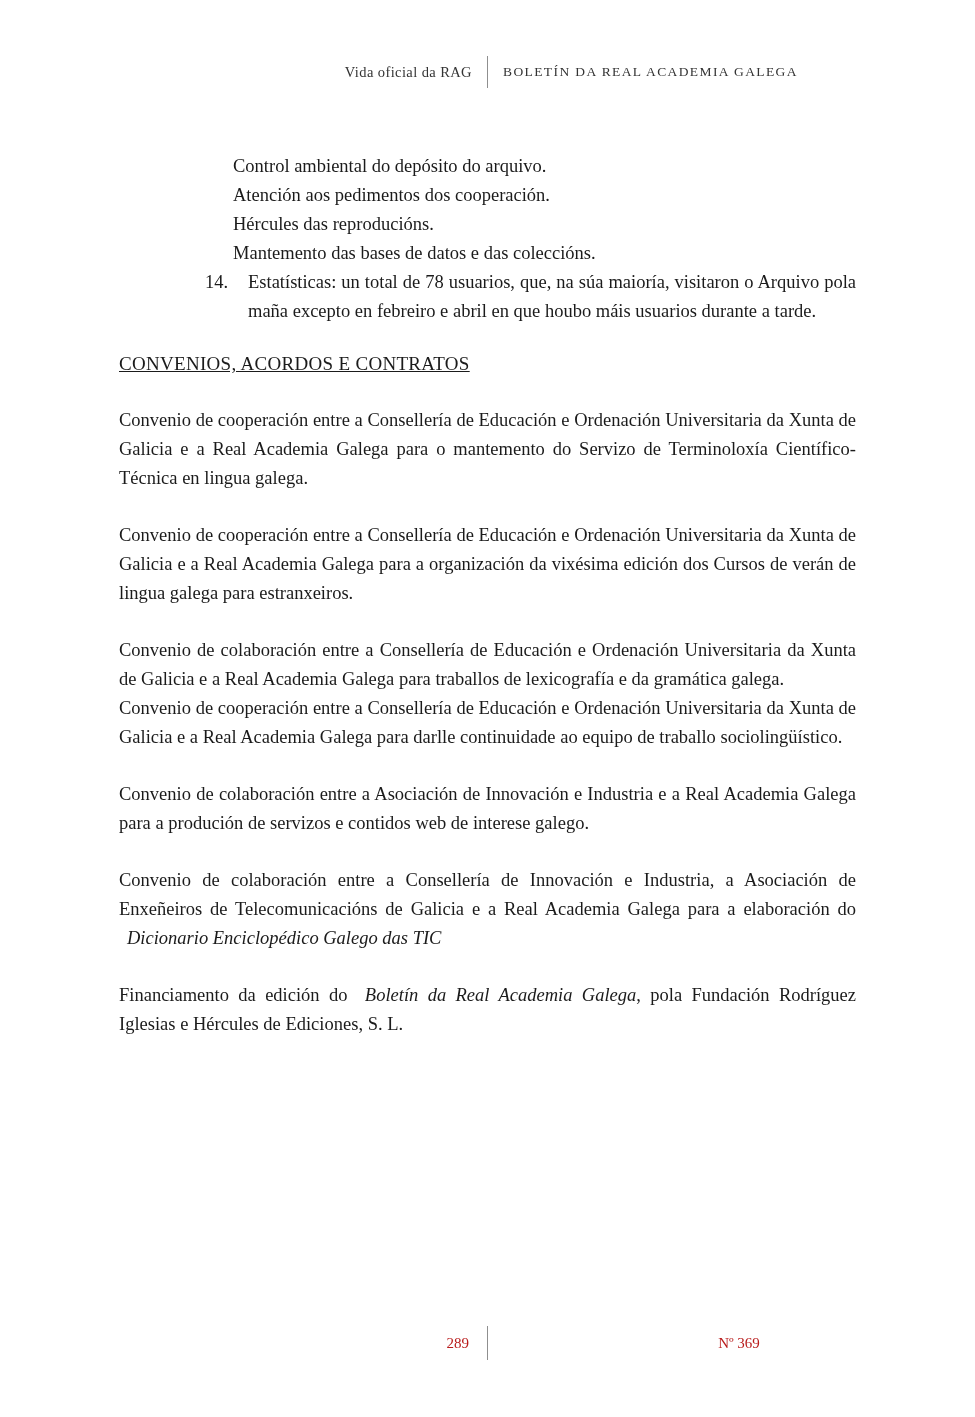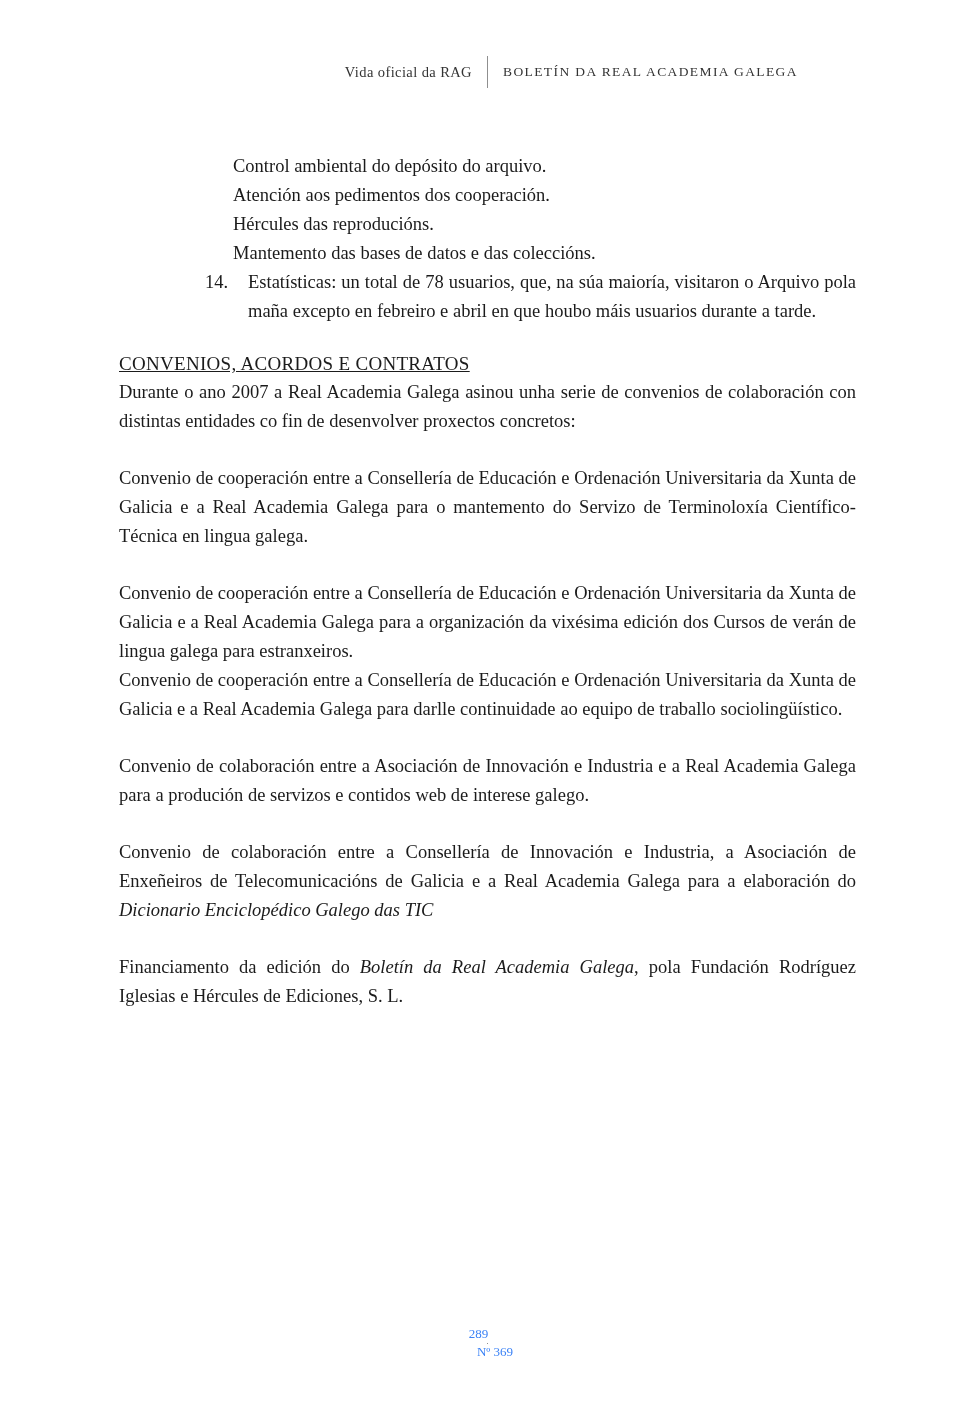--- a/index.html
+++ b/index.html
@@ -39,28 +39,28 @@
   .sub-list { margin-left: 114px; }
   .numbered-item { position: relative; padding-left: 129px; text-align: justify; }
   .item-number { position: absolute; left: 86px; top: 0; }
   .section-heading {
     font-size: 19px; font-weight: normal; letter-spacing: 0.3px;
     margin: 23px 0 0 0; line-height: 29px; text-decoration: underline;
   }
   .para { margin: 28px 0 0 0; text-align: justify; }
   .para.tight { margin-top: 0; }
   .intro { margin: 0; text-align: justify; }
-  .italic { font-style: italic; }
+  .italic { font-style: italic; margin-left: 8px; }
 
   
   .page-footer {
     position: absolute; top: 1326px; left: 0; right: 0;
     height: 34px;
     display: flex; align-items: center;
-    font-size: 13px; color: #3b82f6; flex-direction: column;
+    font-size: 15px; color: #b91c1c;
   }
   .footer-left { flex: 1 1 50%; text-align: right; padding-right: 18px; }
   .footer-right { flex: 1 1 50%; text-align: center; padding-left: 15px; }
 </style>
 </head>
 <body>
 
 <div class="page">
 
   <header class="page-header">
@@ -78,25 +78,25 @@
           <div>Hércules das reproducións.</div>
           <div>Mantemento das bases de datos e das coleccións.</div>
         </div>
       <div class="numbered-item">
         <span class="item-number">14.</span>
         <span>Estatísticas: un total de 78 usuarios, que, na súa maioría, visitaron o Arquivo pola maña excepto en febreiro e abril en que houbo máis usuarios durante a tarde.</span>
       </div>
     </section>
 
     <h2 class="section-heading">CONVENIOS, ACORDOS E CONTRATOS</h2>
-    <p class="intro">Durante o ano 2007 a Real Academia Galega asinou unha serie de convenios de colaboración con distintas entidades co fin de desenvolver proxectos concretos:</p>
 
     <div>
         <p class="para"><span>Convenio de cooperación entre a Consellería de Educación e Ordenación Universitaria da Xunta de Galicia e a Real Academia Galega para o mantemento do Servizo de Terminoloxía Científico-Técnica en lingua galega.</span></p>
         <p class="para"><span>Convenio de cooperación entre a Consellería de Educación e Ordenación Universitaria da Xunta de Galicia e a Real Academia Galega para a organización da vixésima edición dos Cursos de verán de lingua galega para estranxeiros.</span></p>
+        <p class="para"><span>Convenio de colaboración entre a Consellería de Educación e Ordenación Universitaria da Xunta de Galicia e a Real Academia Galega para traballos de lexicografía e da gramática galega.</span></p>
         <p class="para tight"><span>Convenio de cooperación entre a Consellería de Educación e Ordenación Universitaria da Xunta de Galicia e a Real Academia Galega para darlle continuidade ao equipo de traballo sociolingüístico.</span></p>
         <p class="para"><span>Convenio de colaboración entre a Asociación de Innovación e Industria e a Real Academia Galega para a produción de servizos e contidos web de interese galego.</span></p>
         <p class="para"><span>Convenio de colaboración entre a Consellería de Innovación e Industria, a Asociación de Enxeñeiros de Telecomunicacións de Galicia e a Real Academia Galega para a elaboración do </span><span class="italic">Dicionario Enciclopédico Galego das TIC</span></p>
         <p class="para"><span>Financiamento da edición do </span><span class="italic">Boletín da Real Academia Galega</span><span>, pola Fundación Rodríguez Iglesias e Hércules de Ediciones, S. L.</span></p>
       </div>
 
   </main>
 
   <footer class="page-footer">
     <div class="footer-left">289</div>

